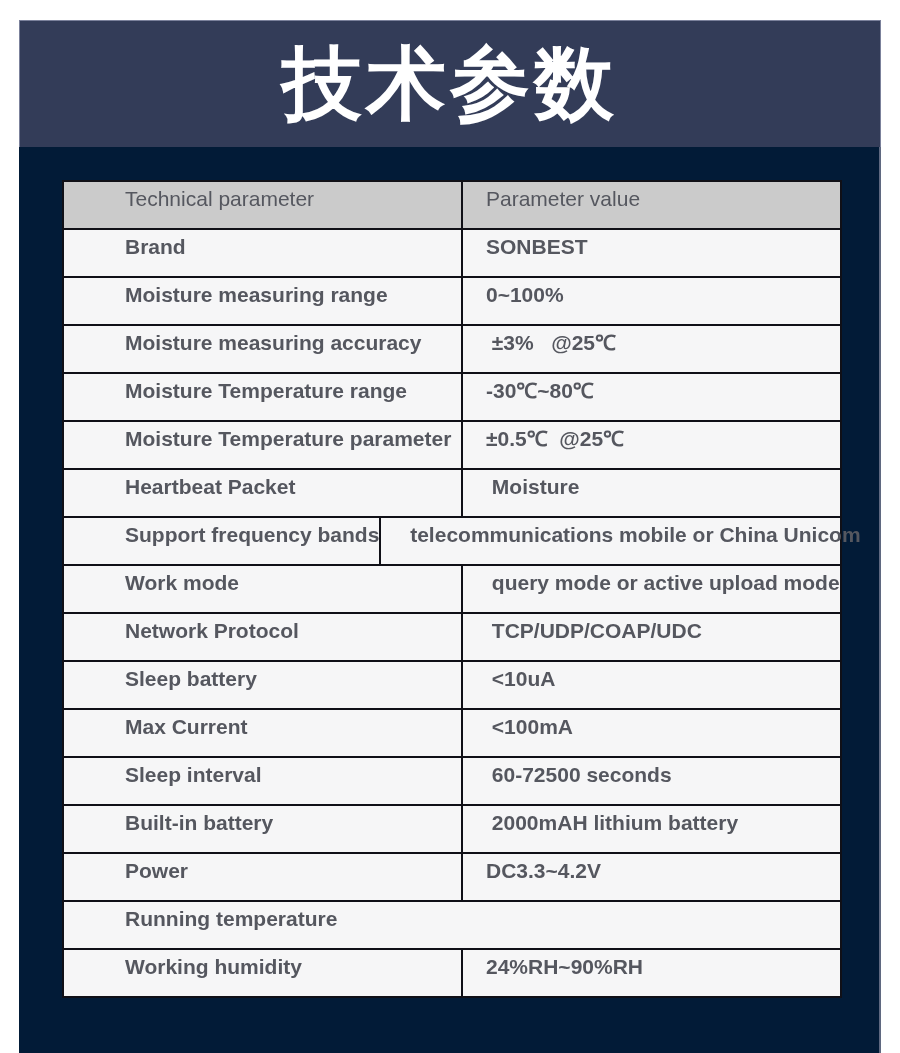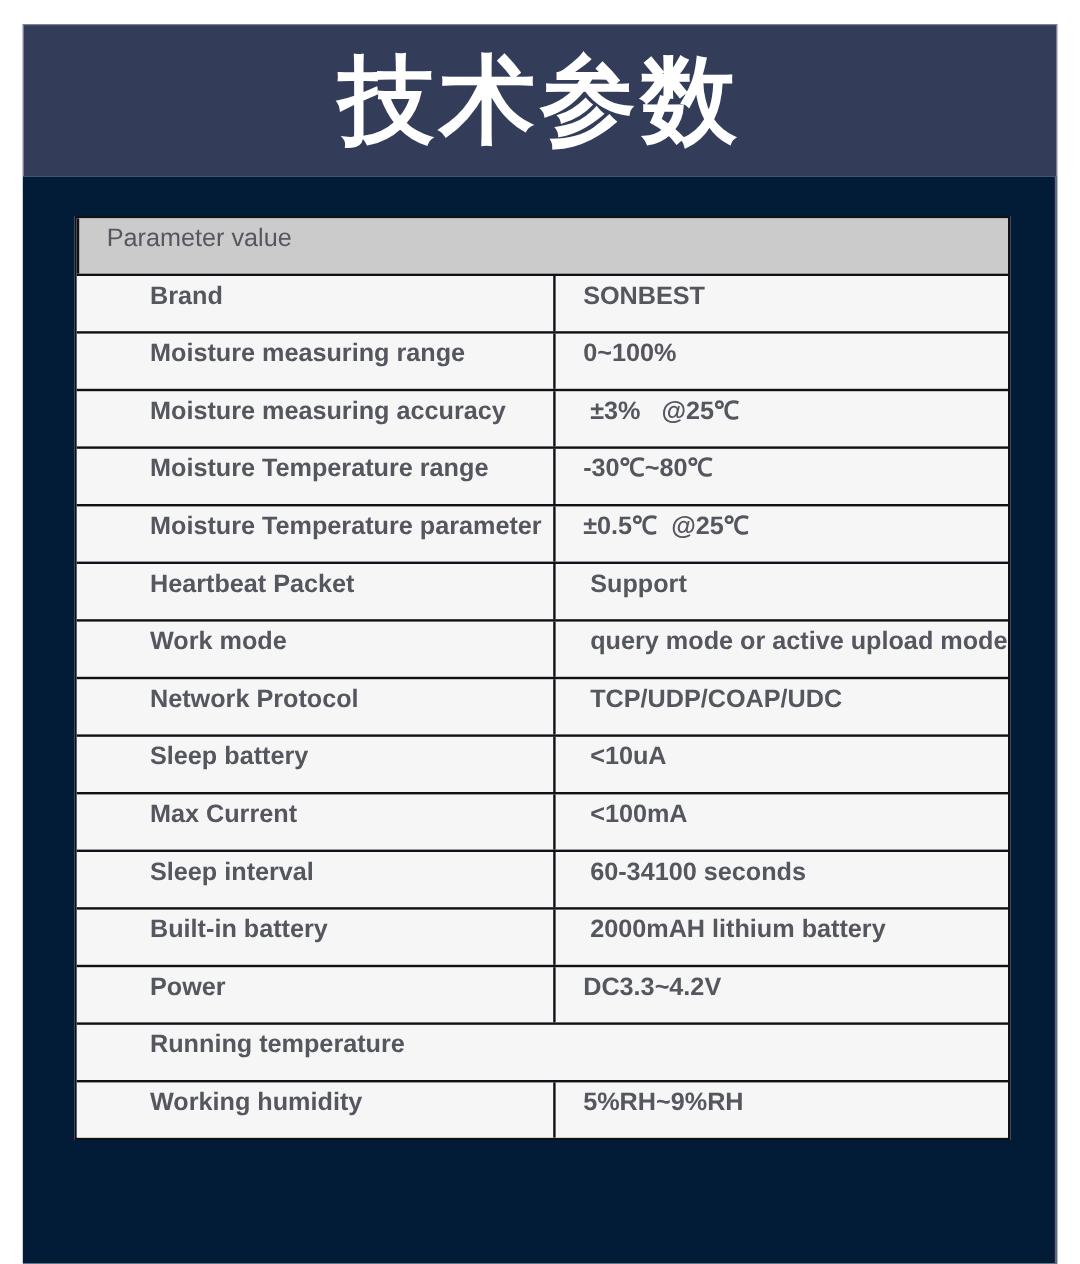--- a/index.html
+++ b/index.html
@@ -86,20 +86,21 @@
 
 <div class="wrapper">
 
   <div class="banner">
     <h1>技术参数</h1>
   </div>
 
   <div class="content">
     <div class="spec-table">
       <div class="row header-row">
+        <div class="cell c-param">Technical parameter</div>
         <div class="cell c-value">Parameter value</div>
       </div>
 
   <div class="row">
     <div class="cell c-param">Brand</div>
     <div class="cell c-value">SONBEST</div>
   </div>
 
   <div class="row">
     <div class="cell c-param">Moisture measuring range</div>
@@ -116,23 +117,27 @@
     <div class="cell c-value">-30℃~80℃</div>
   </div>
 
   <div class="row">
     <div class="cell c-param">Moisture Temperature parameter</div>
     <div class="cell c-value">±0.5℃  @25℃</div>
   </div>
 
   <div class="row">
     <div class="cell c-param">Heartbeat Packet</div>
-    <div class="cell c-value"> Support</div>
+    <div class="cell c-value"> Moisture</div>
   </div>
 
+  <div class="row">
+    <div class="cell c-param">Support frequency bands</div>
+    <div class="cell c-value"> telecommunications mobile or China Unicom</div>
+  </div>
 
   <div class="row">
     <div class="cell c-param">Work mode</div>
     <div class="cell c-value"> query mode or active upload mode</div>
   </div>
 
   <div class="row">
     <div class="cell c-param">Network Protocol</div>
     <div class="cell c-value"> TCP/UDP/COAP/UDC</div>
   </div>
@@ -142,37 +147,37 @@
     <div class="cell c-value"> &lt;10uA</div>
   </div>
 
   <div class="row">
     <div class="cell c-param">Max Current</div>
     <div class="cell c-value"> &lt;100mA</div>
   </div>
 
   <div class="row">
     <div class="cell c-param">Sleep interval</div>
-    <div class="cell c-value"> 60-34100 seconds</div>
+    <div class="cell c-value"> 60-72500 seconds</div>
   </div>
 
   <div class="row">
     <div class="cell c-param">Built-in battery</div>
     <div class="cell c-value"> 2000mAH lithium battery</div>
   </div>
 
   <div class="row">
     <div class="cell c-param">Power</div>
     <div class="cell c-value">DC3.3~4.2V</div>
   </div>
 
   <div class="row">
     <div class="cell c-param">Running temperature</div>
   </div>
 
   <div class="row">
     <div class="cell c-param">Working humidity</div>
-    <div class="cell c-value">5%RH~9%RH</div>
+    <div class="cell c-value">24%RH~90%RH</div>
   </div>
 </div>
   </div>
 
 </div>
 
 </body></html>

